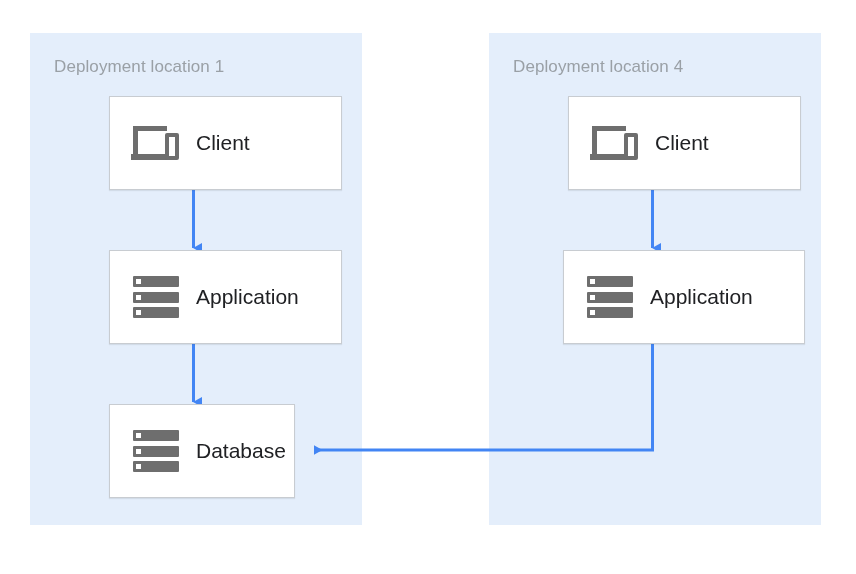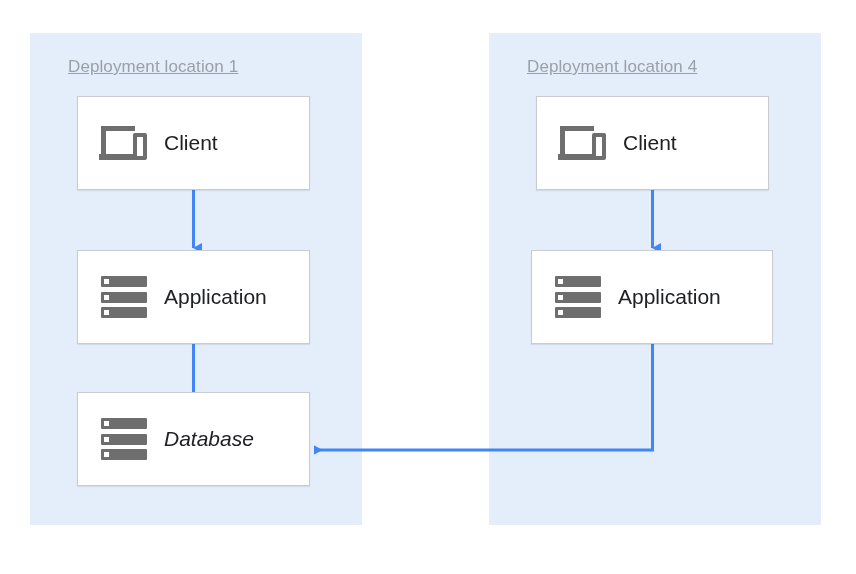--- a/index.html
+++ b/index.html
@@ -23,60 +23,60 @@
   .zone {
     position: absolute;
     background: #e4eefb;
     box-sizing: border-box;
   }
   #zone-1 { left: 30px;  top: 33px; width: 332px; height: 492px; }
   #zone-2 { left: 489px; top: 33px; width: 332px; height: 492px; }
 
   .zone-title {
     position: absolute;
-    left: 38px;
+    left: 24px;
     top: 24px;
     font-size: 17px;
     line-height: 20px;
     color: #9aa0a6;
     white-space: nowrap;
     letter-spacing: 0.1px;
-    text-decoration: underline;
   }
 
   
   .node {
     position: absolute;
     box-sizing: border-box;
     background: #ffffff;
     border: 1px solid #c8ccd1;
     display: flex;
     align-items: center;
     box-shadow: 0 1px 1px rgba(60,64,67,0.10);
+    margin-left: 32px;
   }
   .node-icon {
     flex: 0 0 auto;
     width: 56px;
     margin-left: 18px;
     display: flex;
     align-items: center;
     justify-content: center;
   }
   .node-label {
     font-size: 21px;
     line-height: 24px;
     color: #202124;
     margin-left: 12px;
     white-space: nowrap;
   }
 
   
   #node-client-1 { left: 77px;  top: 96px;  width: 233px; height: 94px; }
   #node-app-1    { left: 77px;  top: 250px; width: 233px; height: 94px; }
-  #node-db-1     { left: 77px;  top: 392px; width: 233px; height: 94px; font-style: italic; }
+  #node-db-1     { left: 77px;  top: 404px; width: 186px; height: 94px; }
   #node-client-2 { left: 536px; top: 96px;  width: 233px; height: 94px; }
   #node-app-2    { left: 531px; top: 250px; width: 242px; height: 94px; }
 
   
   .icon-client {
     position: relative;
     width: 50px;
     height: 40px;
   }
   

